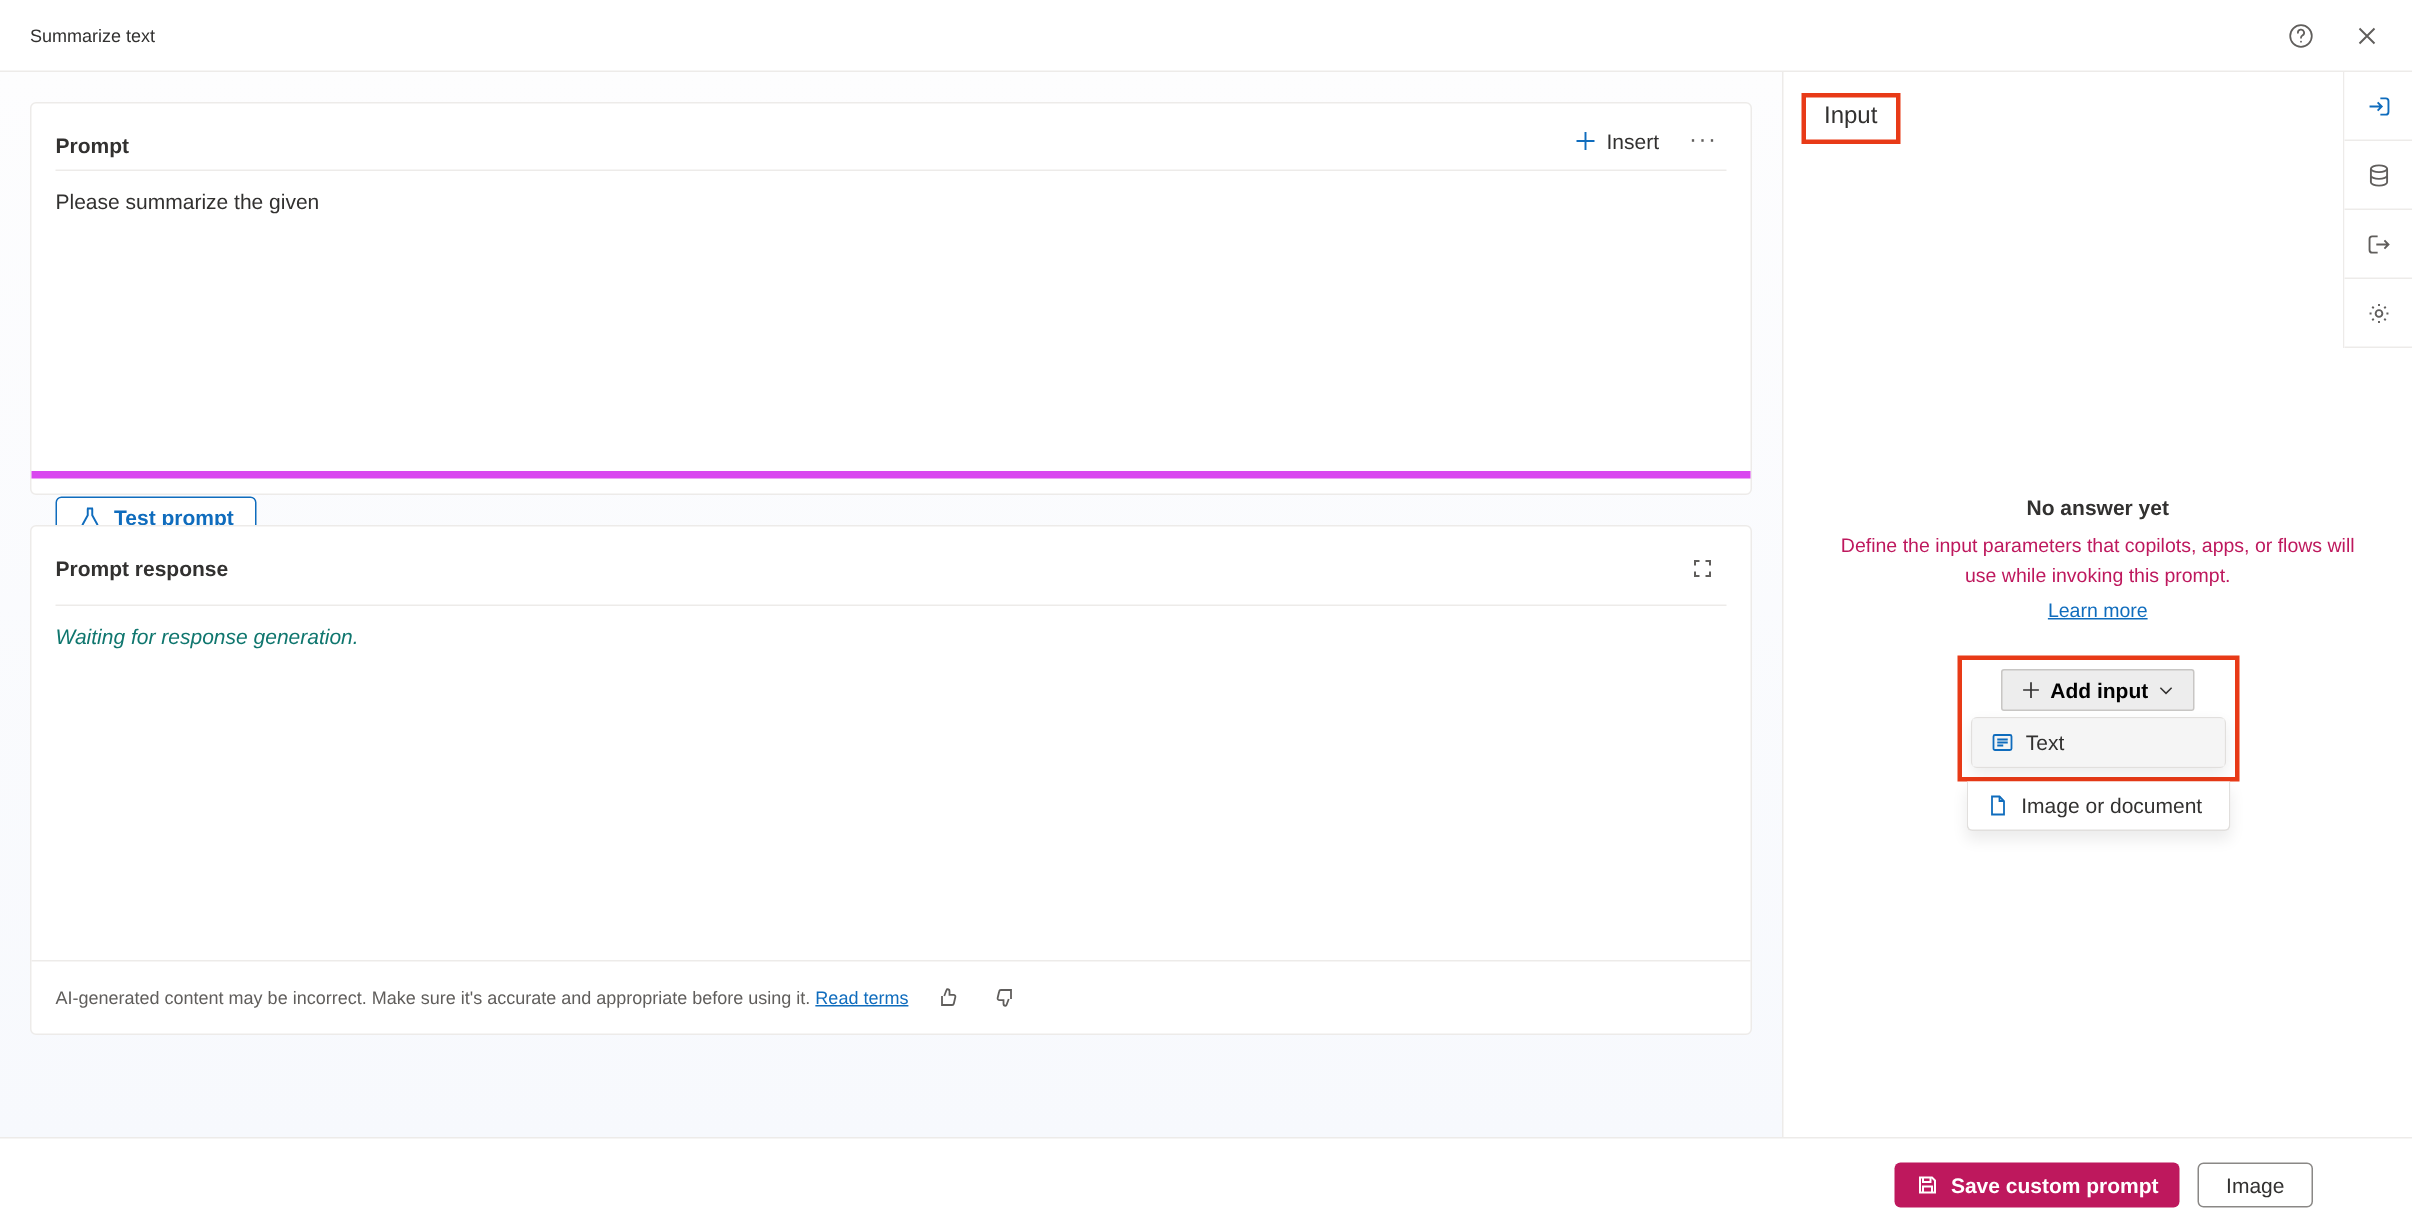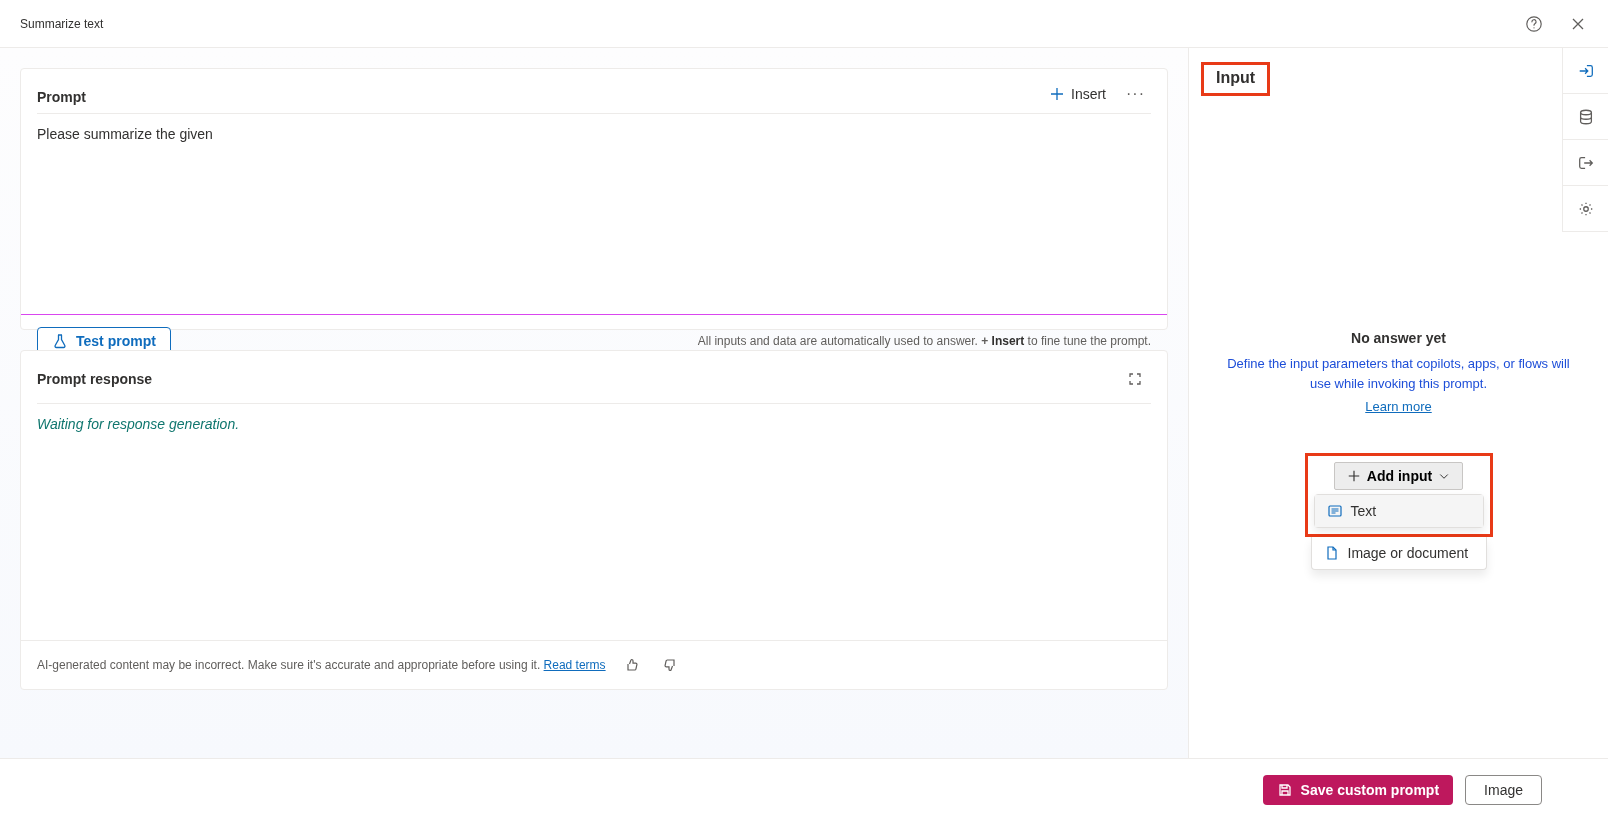--- a/index.html
+++ b/index.html
@@ -107,24 +107,24 @@
     .prompt-body {
       padding: 12px 16px 0 16px;
       min-height: 200px;
       color: #323130;
     }
 
     .prompt-card { height: 262px; }
     .prompt-footer {
       margin-top: auto;
       display: flex;
-      align-items: center;
+      align-items: flex-start;
       justify-content: space-between;
       padding: 12px 16px;
-      border-top: 1px solid #d946ef;
+      border-top: 5px solid #d946ef;
     }
     .test-btn {
       display: inline-flex;
       align-items: center;
       gap: 8px;
       border: 1px solid #0f6cbd;
       background: #fff;
       color: #0f6cbd;
       font-weight: 600;
       padding: 5px 14px;
@@ -177,37 +177,37 @@
       flex-direction: column;
     }
     .right-header {
       padding: 14px 12px;
     }
     .input-tab {
       display: inline-block;
       border: 3px solid #e83a17;
       padding: 4px 12px 6px 12px;
       font-size: 16px;
-      font-weight: 700;
+      font-weight: 400;
     }
     .empty-state {
       margin-top: 220px;
       display: flex;
       flex-direction: column;
       align-items: center;
       text-align: center;
       padding: 0 30px;
       gap: 4px;
     }
     .empty-title { font-weight: 600; font-size: 14px; margin-bottom: 4px; }
-    .empty-desc { font-size: 13px; color: #1d4ed8; line-height: 1.5; }
+    .empty-desc { font-size: 13px; color: #be185d; line-height: 1.5; }
     .learn-link { color: #0f6cbd; text-decoration: underline; font-size: 13px; margin-top: 2px; }
 
     .add-input-wrap {
-      margin-top: 35px;
+      margin-top: 19px;
       position: relative;
       display: flex;
       flex-direction: column;
       align-items: center;
     }
     .highlight-box {
       border: 3px solid #e83a17;
       padding: 6px;
       display: flex;
       flex-direction: column;
@@ -359,23 +359,20 @@
         </div>
       </div>
       <div class="prompt-body">Please summarize the given</div>
       <div class="prompt-footer">
         <button class="test-btn">
           <svg width="16" height="16" viewBox="0 0 16 16" fill="none" stroke="currentColor" stroke-width="1.3">
               <path d="M6 2h4M6.5 2v4.5L3.2 12.5c-.5.9.1 2 1.2 2h7.2c1 0 1.7-1.1 1.2-2L9.5 6.5V2"></path>
             </svg>
           <span>Test prompt</span>
         </button>
-        <div class="hint">
-          <span>All inputs and data are automatically used to answer. </span><span class="plus">+ </span><strong>Insert</strong><span> to fine tune the prompt.</span>
-        </div>
       </div>
     </div>
 
     <div class="card response-card">
       <div class="response-header">
         <div class="card-title" style="padding:0;">Prompt response</div>
         <button class="icon-btn">
           <svg width="16" height="16" viewBox="0 0 16 16" fill="none" stroke="currentColor" stroke-width="1.3">
               <path d="M3 6V3h3M13 6V3h-3M3 10v3h3M13 10v3h-3"></path>
             </svg>

